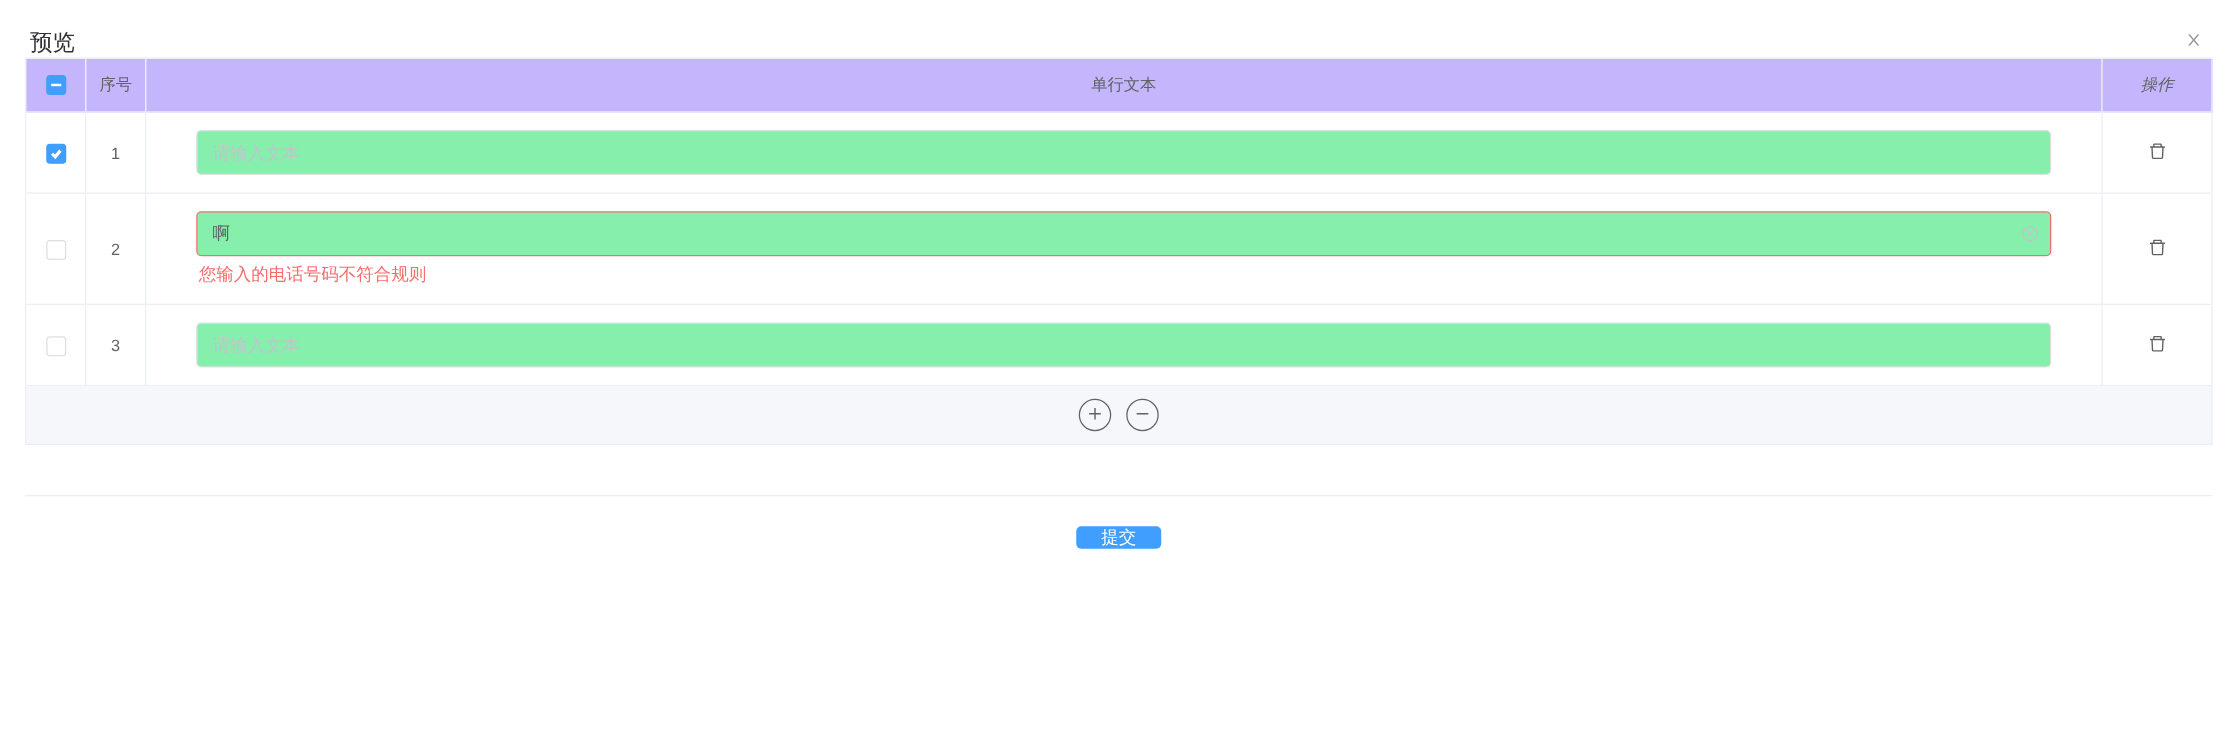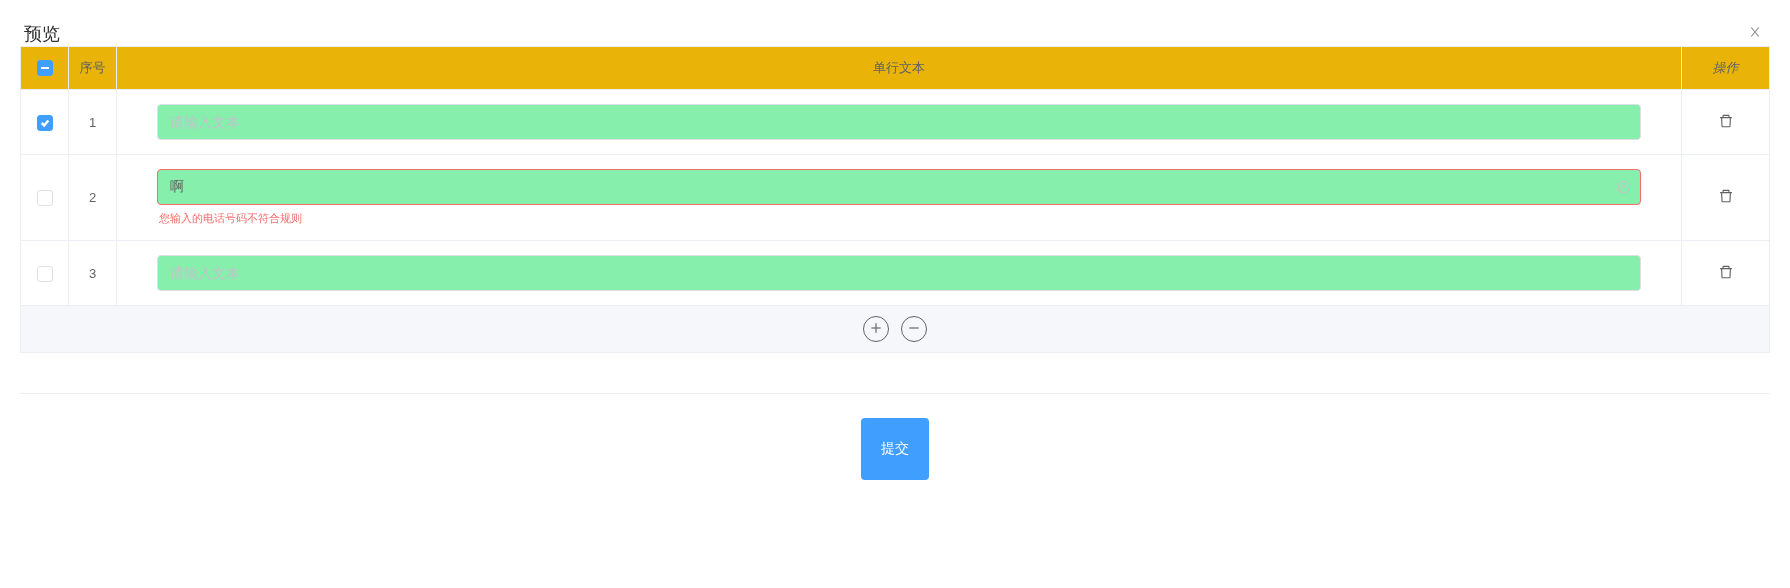--- a/index.html
+++ b/index.html
@@ -31,21 +31,21 @@
       font-size: 18px;
       line-height: 1;
       padding: 4px;
     }
     .table {
       width: 100%;
       border-collapse: collapse;
       border: 1px solid #ebeef5;
     }
     .table thead {
-      background-color: #eab308;
+      background-color: #c4b5fd;
       margin-top: 20px;
     }
     .table th {
       padding: 12px 10px;
       font-weight: 500;
       color: #606266;
       font-size: 13px;
       text-align: center;
       border-bottom: 1px solid #ebeef5;
       border-right: 1px solid #ebeef5;
@@ -144,21 +144,21 @@
       height: 14px;
       cursor: pointer;
       color: #c0c4cc;
     }
     .clear-icon svg {
       width: 14px;
       height: 14px;
     }
     .error-message {
       color: #f56c6c;
-      font-size: 11px;
+      font-size: 14px;
       margin-top: 6px;
       text-align: left;
       padding-left: 2px;
     }
     .delete-icon {
       cursor: pointer;
       color: #606266;
       display: inline-flex;
       align-items: center;
       justify-content: center;
@@ -200,21 +200,21 @@
       margin-top: 40px;
       margin-bottom: 24px;
     }
     .submit-wrapper {
       text-align: center;
     }
     .submit-button {
       background: #409eff;
       color: #fff;
       border: none;
-      padding: 22px 20px;
+      padding: 0 20px;
       border-radius: 4px;
       font-size: 14px;
       cursor: pointer;
     }
     .cell-content {
       text-align: left;
     }
   </style>
 </head>
 <body>

